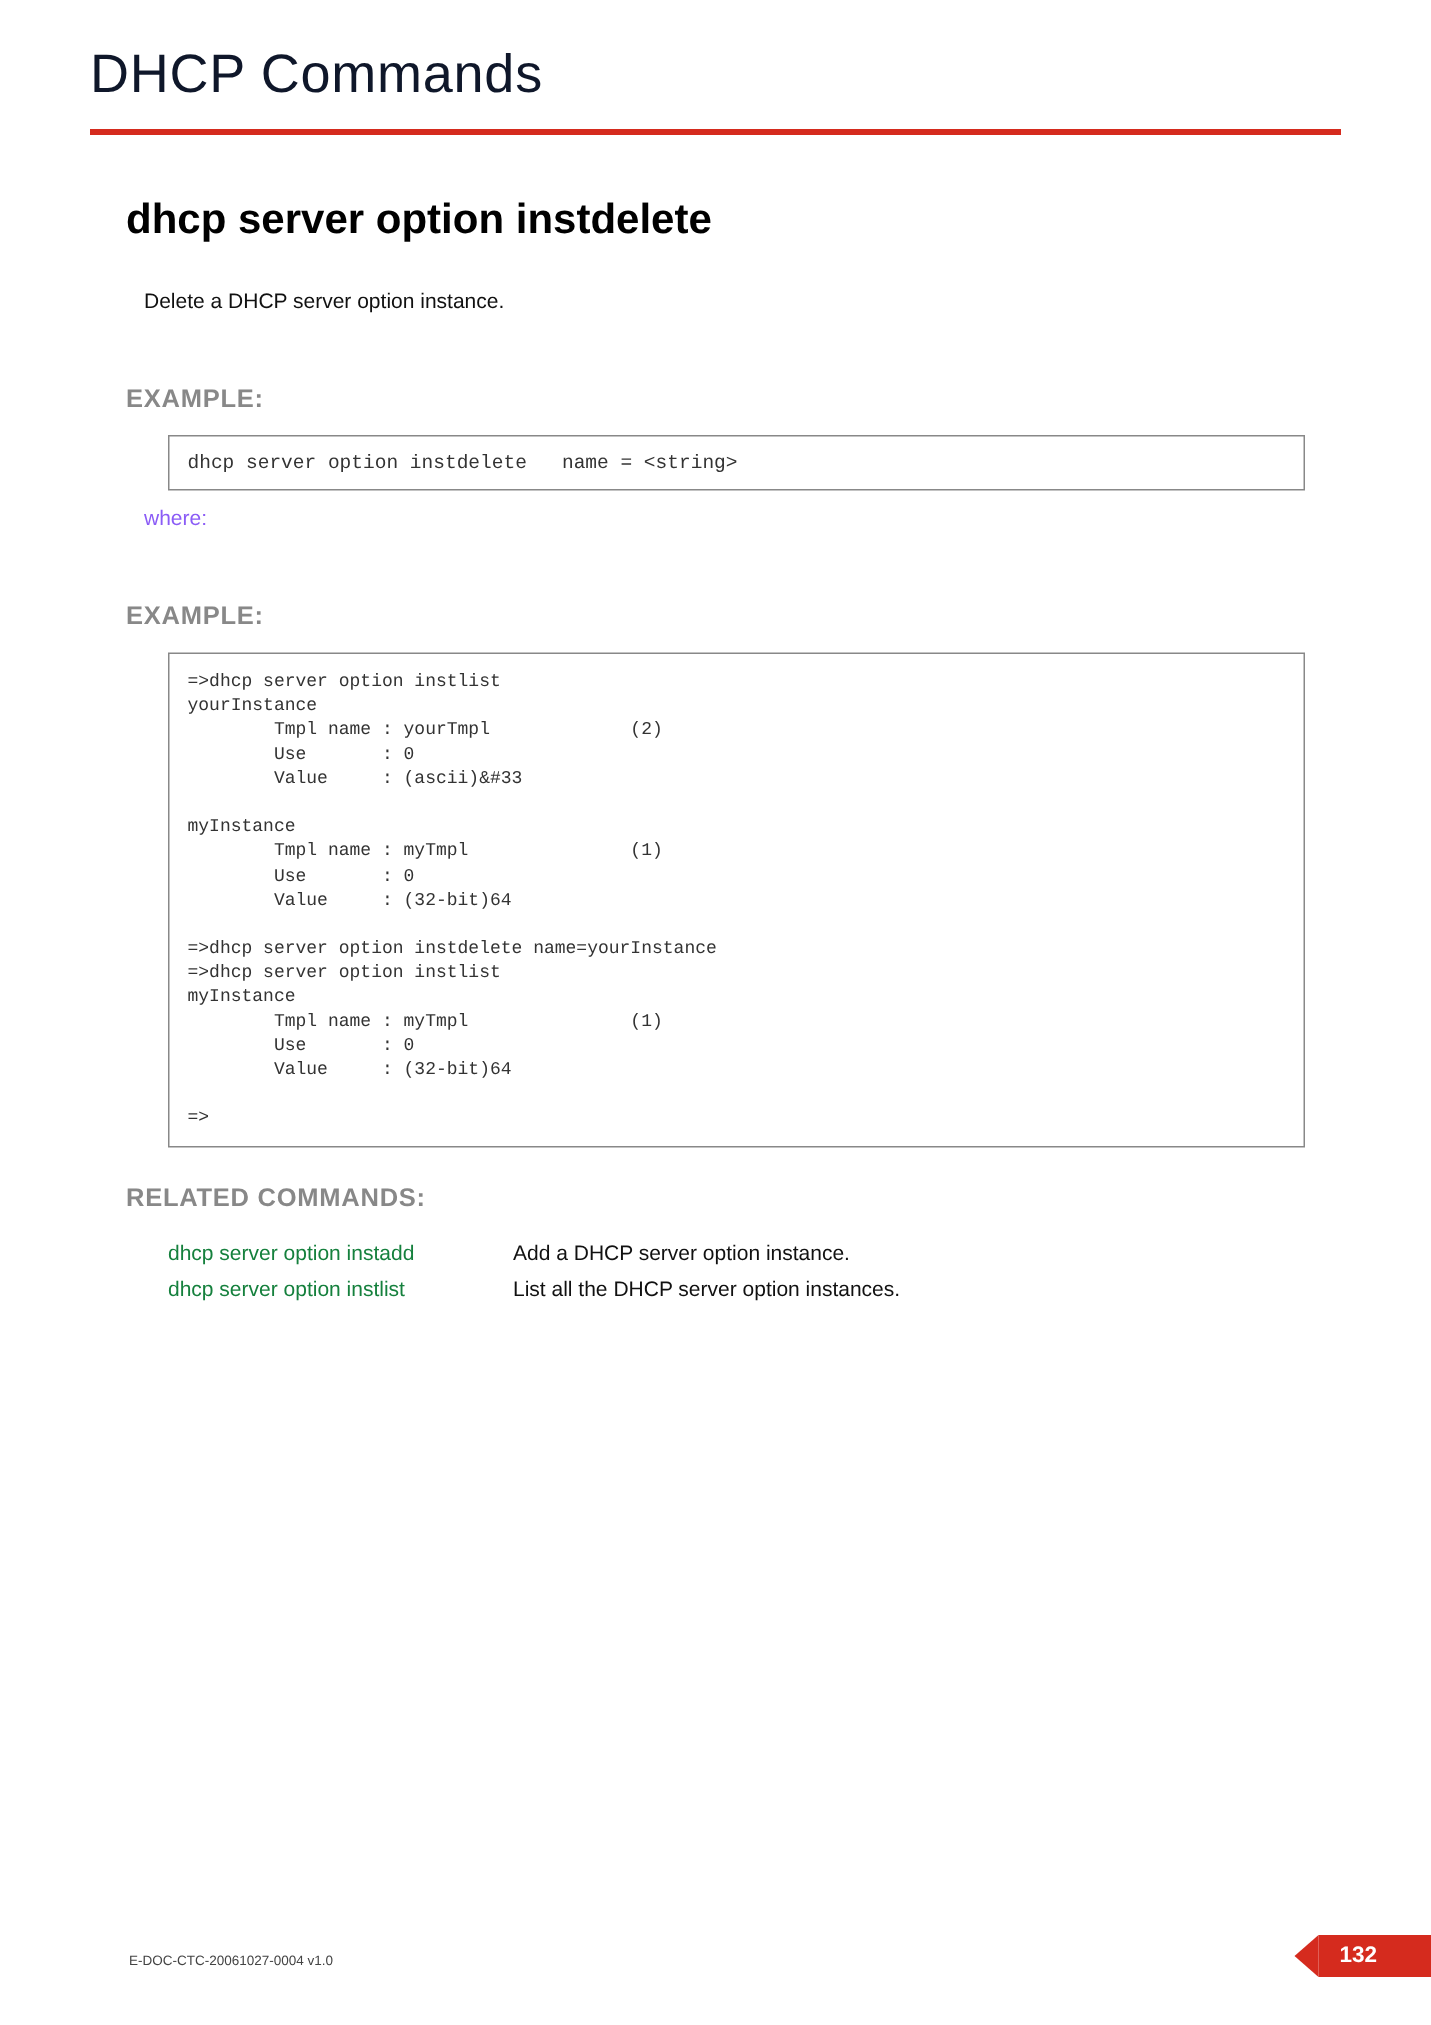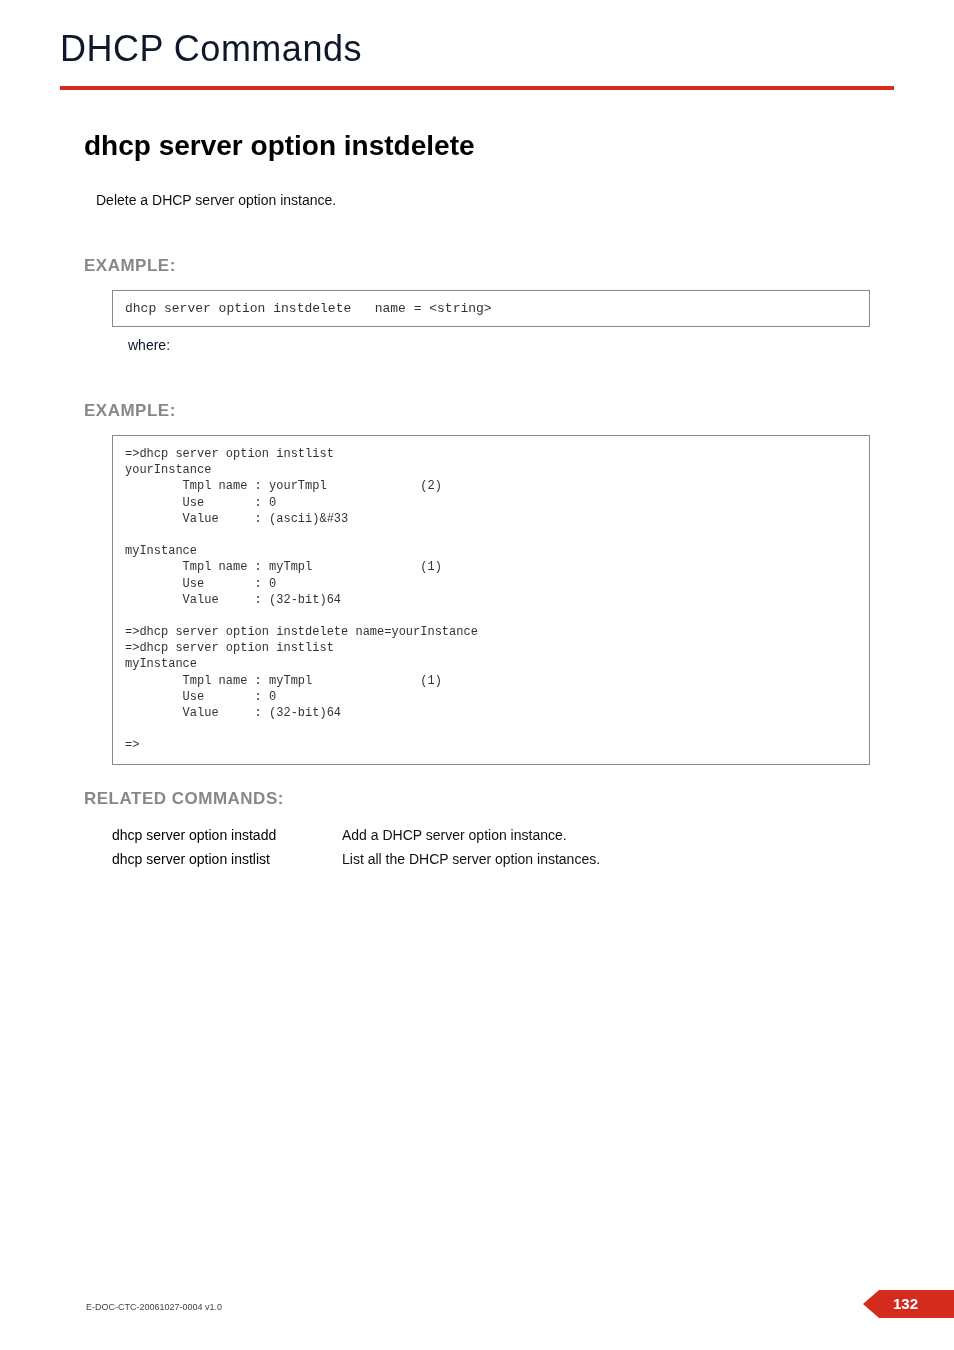--- a/index.html
+++ b/index.html
@@ -55,23 +55,23 @@
   .syntax-box {
     margin-left: 28px;
     border: 1px solid #888;
     padding: 10px 12px;
     font-family: "Courier New", monospace;
     font-size: 13px;
     color: #333;
     white-space: pre;
   }
   .where {
-    margin-left: 44px;
-    font-size: 14px;
-    color: #0f172a;
+    margin-left: 12px;
+    font-size: 14px;
+    color: #8b5cf6;
     margin-top: 10px;
     margin-bottom: 4px;
   }
   table.params {
     margin-left: 28px;
     width: calc(100% - 28px);
     border-collapse: collapse;
     font-size: 14px;
   }
   table.params td {
@@ -97,21 +97,21 @@
   .sp-related { margin-top: 24px; }
   table.related {
     margin-left: 28px;
     border-collapse: collapse;
     font-size: 14px;
   }
   table.related td {
     padding: 4px 8px 4px 0;
     vertical-align: top;
   }
-  table.related td.rname { width: 230px; color: #000000; }
+  table.related td.rname { width: 230px; color: #15803d; }
   table.related td.rdesc { color: #111; }
   .footer {
     position: absolute;
     bottom: 32px;
     left: 84px;
     right: 60px;
     height: 28px;
   }
   .docid {
     font-size: 9px;

